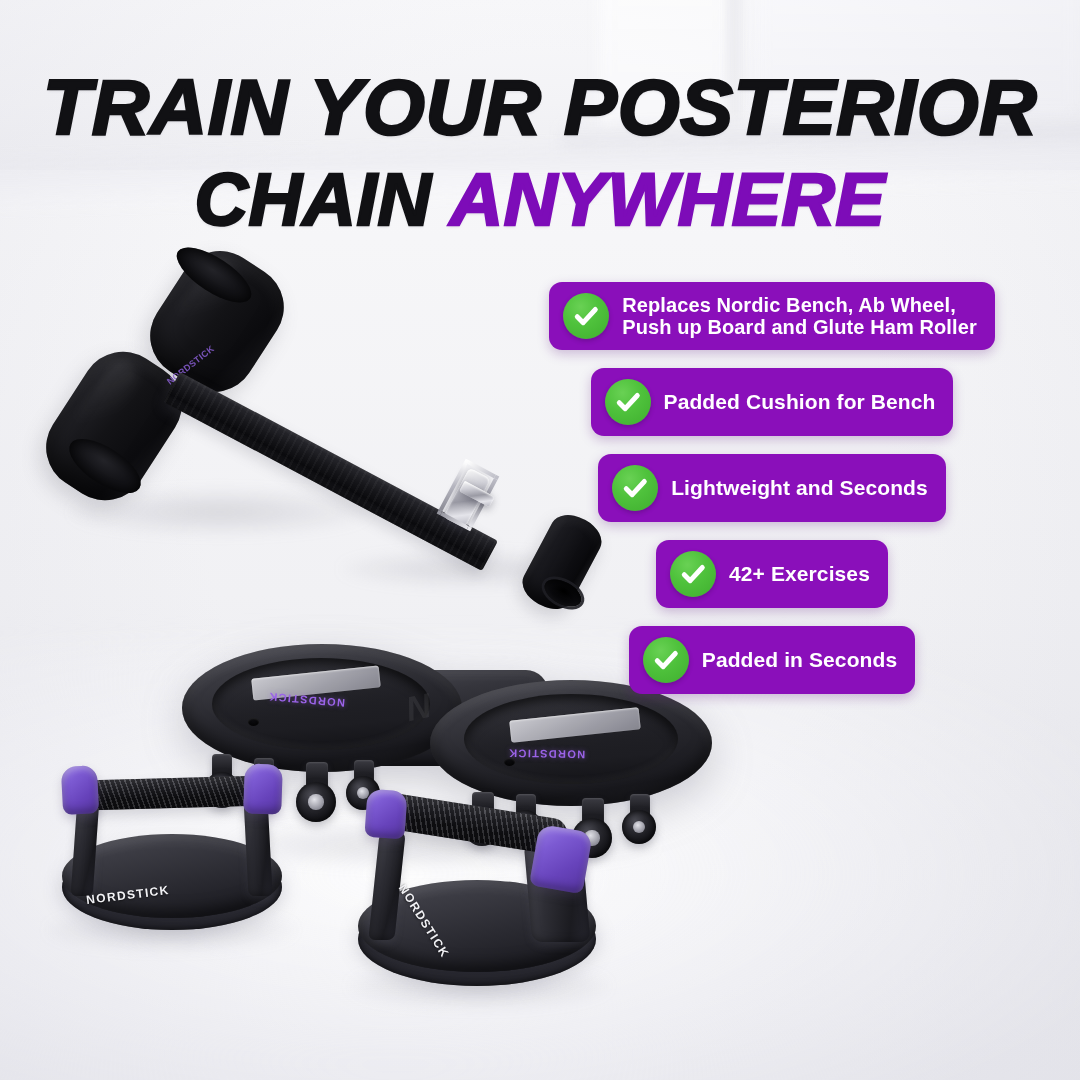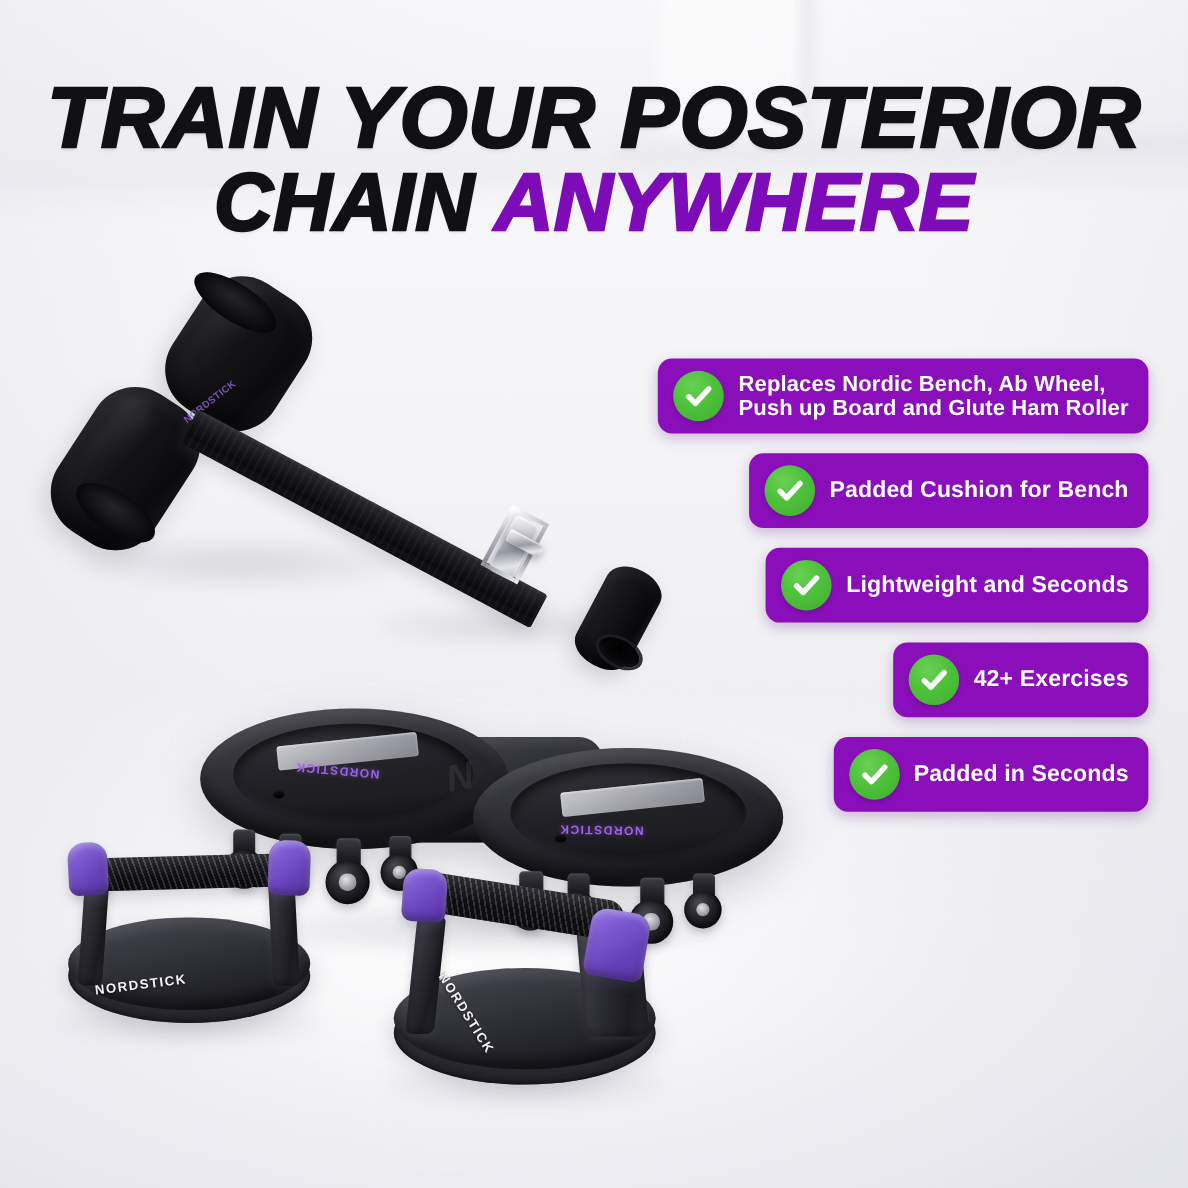--- a/index.html
+++ b/index.html
@@ -65,21 +65,21 @@
     text-transform:uppercase;
     -webkit-text-stroke:2.5px currentColor;
   }
   #headline .l1 {
     display:block; color:#111114;
     font-size:78px;
     transform:scaleX(1.02);
     text-shadow:0 2px 3px rgba(120,120,135,.22);
   }
   #headline .l2 {
-    display:block; font-size:74px; margin-top:6px;
+    display:block; font-size:74px; margin-top:22px;
     text-shadow:0 2px 3px rgba(120,120,135,.22);
   }
   #headline .dark { color:#111114; }
   #headline .accent { color:#7d0cb8; -webkit-text-stroke:2.5px #7d0cb8; }
 
   
   #strap { position:absolute; left:40px; top:252px; width:620px; height:400px; z-index:20; }
   .sh {
     position:absolute; border-radius:50%;
     background:radial-gradient(ellipse, rgba(120,120,135,.22) 0%, rgba(140,140,155,.09) 55%, rgba(0,0,0,0) 78%);
@@ -233,22 +233,22 @@
     box-shadow: inset 0 -4px 8px rgba(0,0,0,.3), inset 0 3px 6px rgba(255,255,255,.35),
                 0 5px 10px rgba(90,80,120,.25);
   }
   .pu-logo {
     position:absolute; color:#f2f2f5; font-weight:800; font-size:12px;
     letter-spacing:1.4px; text-shadow:0 1px 2px rgba(0,0,0,.55);
   }
 
   
   #features {
-    position:absolute; right:36px; top:282px; width:520px; z-index:50;
-    display:flex; flex-direction:column; align-items:flex-end;margin-top:44px;
+    position:absolute; right:48px; top:282px; width:520px; z-index:50;
+    display:flex; flex-direction:column; align-items:center;
   }
   .badge {
     display:flex; align-items:center; gap:13px;
     background:#8a0fba;
     border-radius:13px;
     padding:11px 18px 11px 14px;
     box-shadow:0 4px 12px rgba(90,20,125,.26);
     margin-bottom:18px;
   }
   .check {

